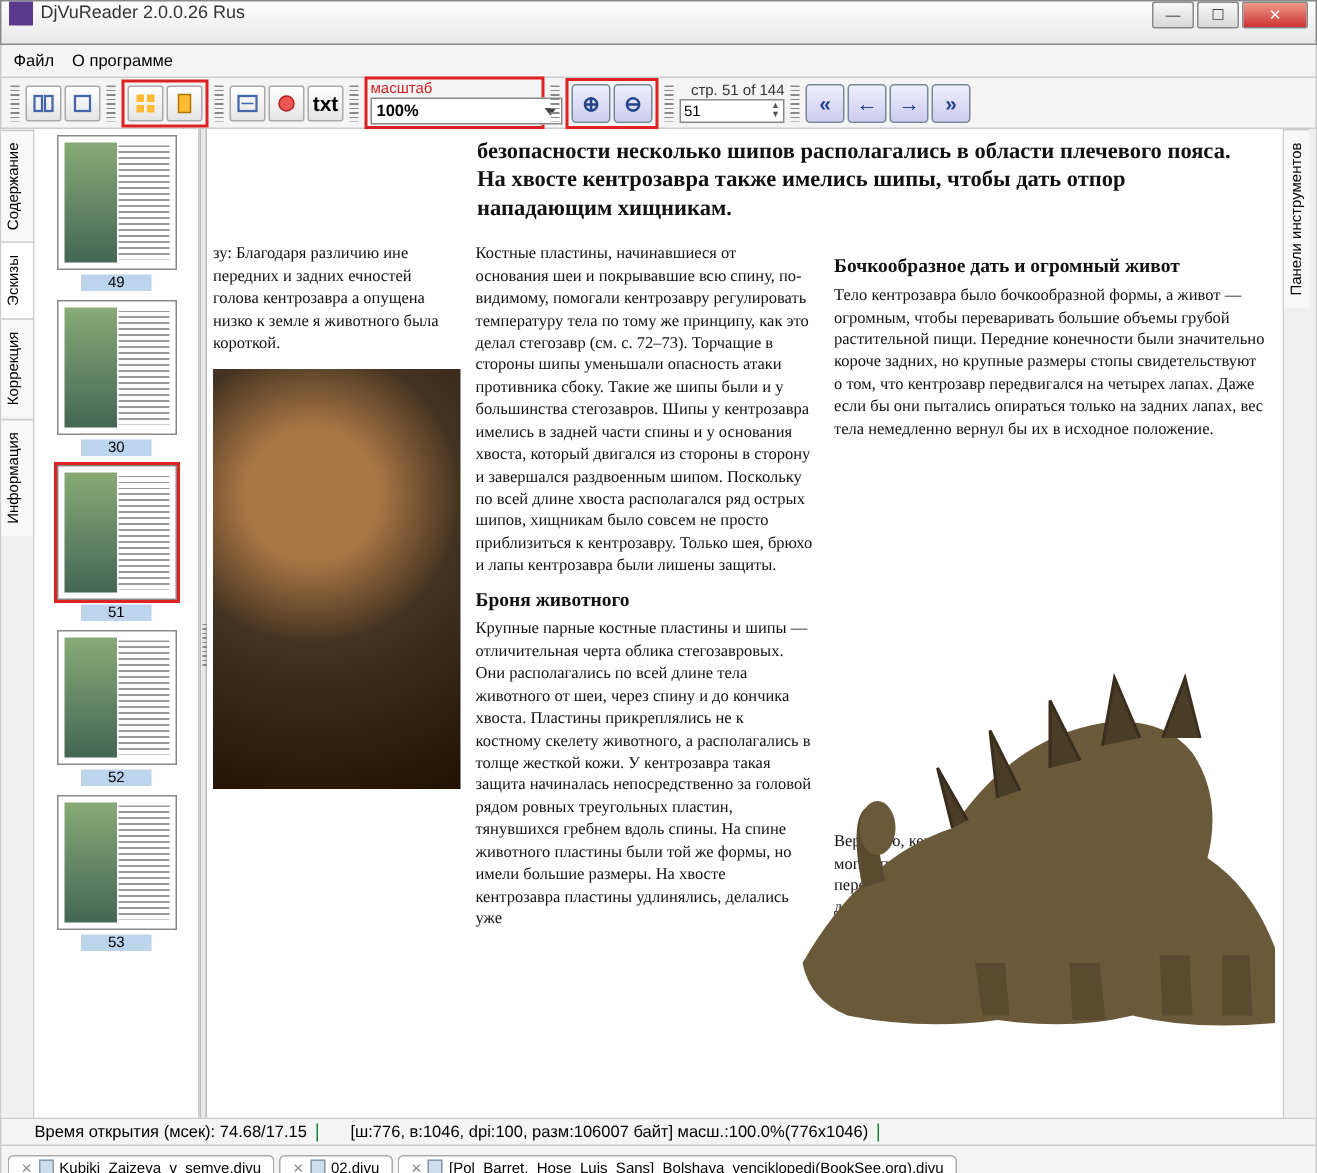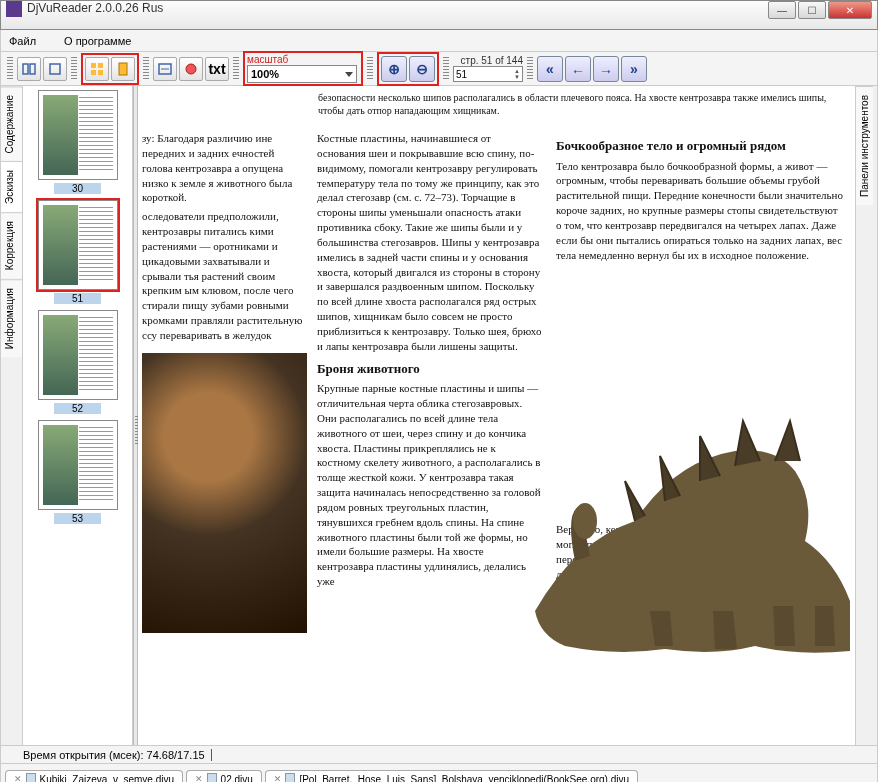--- a/index.html
+++ b/index.html
@@ -7,32 +7,32 @@
 
 
 .titlebar { height: 30px; background: linear-gradient(#fdfdfd, #e8e8e8); border: 1px solid #888; display: flex; align-items: flex-start; padding: 0 5px; }
 .titlebar .icon { width: 16px; height: 16px; background: #5b3a8e; margin-right: 5px; }
 .titlebar .title { flex: 1; color: #333; font-size: 12px; }
 .winbtns { display: flex; gap: 2px; }
 .winbtn { width: 28px; height: 18px; border: 1px solid #888; background: linear-gradient(#f8f8f8,#d8d8d8); display: flex; align-items: center; justify-content: center; font-size: 10px; color: #444; border-radius: 2px; }
 .winbtn.close { background: linear-gradient(#e98,#c33); color: #fff; width: 44px; }
 
 
-.menubar { height: 22px; border: 1px solid #ccc; border-top: none; display: flex; align-items: center; padding: 0 8px; gap: 28px; background: #f4f4f4; }
+.menubar { height: 22px; border: 1px solid #ccc; border-top: none; display: flex; align-items: center; padding: 0 8px; gap: 12px; background: #f4f4f4; }
 .menuitem { cursor: default; }
 
 
 .toolbar { height: 34px; border: 1px solid #ccc; border-top: none; background: #f4f4f4; display: flex; align-items: center; padding: 2px 4px; gap: 2px; }
 .tgrip { width: 6px; height: 24px; background: repeating-linear-gradient(#888 0 1px, transparent 1px 3px); margin: 0 2px; }
 .tbtn { width: 24px; height: 24px; border: 1px solid #aaa; background: linear-gradient(#fff,#e4e4e4); display: flex; align-items: center; justify-content: center; border-radius: 2px; }
 .tbtn svg { width: 14px; height: 14px; }
 .redbox { border: 2px solid #d22; padding: 2px; display: flex; align-items: center; gap: 2px; }
 .zoomgroup { border: 2px solid #d22; padding: 1px 2px; display: flex; flex-direction: column; width: 120px; }
 .zoomlabel { color: #c22; font-size: 10px; }
-.zoomselect { width: 110px; height: 18px; border: 1px solid #888; background: #fff; display: flex; align-items: center; padding: 0 3px; font-weight: bold; justify-content: space-between; }
+.zoomselect { width: 128px; height: 18px; border: 1px solid #888; background: #fff; display: flex; align-items: center; padding: 0 3px; font-weight: bold; justify-content: space-between; }
 .pagegroup { display: flex; flex-direction: column; font-size: 10px; text-align: right; }
 .pagelabel { color: #333; }
 .pageinput { width: 70px; height: 16px; border: 1px solid #888; background: #fff; display: flex; align-items: center; justify-content: space-between; padding: 0 2px; }
 .navbtn { width: 26px; height: 26px; border: 1px solid #789; background: linear-gradient(#eef,#cce); display: flex; align-items: center; justify-content: center; border-radius: 3px; color: #248; font-weight: bold; font-size: 14px; }
 
 
 .body { display: flex; height: 660px; border: 1px solid #ccc; border-top: none; }
 .lefttabs { width: 22px; background: #f0f0f0; border-right: 1px solid #ccc; display: flex; flex-direction: column; }
 .vtab { writing-mode: vertical-rl; transform: rotate(180deg); padding: 8px 3px; border-bottom: 1px solid #ccc; font-size: 10px; cursor: default; background: #f8f8f8; }
 .vtab.active { background: #fff; }
@@ -43,21 +43,21 @@
 .thumb .pg::before { content:""; position:absolute; left:4px; top:4px; width:35px; height:80px; background:linear-gradient(#8a7,#465); }
 .thumb .pg::after { content:""; position:absolute; right:4px; top:6px; width:34px; height:76px; background:repeating-linear-gradient(#999 0 1px, transparent 1px 4px); }
 .thumb.sel .pg { outline: 2px solid #d22; }
 .thumb .num { background: #bcd4ec; color: #000; font-size: 10px; display: inline-block; padding: 0 18px; }
 
 .splitter { width: 5px; background: #e8e8e8; border-left:1px solid #bbb; border-right:1px solid #bbb; position:relative; }
 .splitter::after { content:""; position:absolute; top:50%; left:1px; width:3px; height:30px; background:repeating-linear-gradient(#888 0 1px, transparent 1px 3px); }
 
 .content { flex: 1; background: #fff; overflow: auto; position: relative; }
 .page { padding: 6px 10px 6px 0; font-family: Georgia, 'Times New Roman', serif; color: #111; position:relative; }
-.lead { font-size: 10px; font-weight: normal; line-height: 1.25; margin: 0 12px 14px 180px; }
+.lead { font-size: 15px; font-weight: bold; line-height: 1.25; margin: 0 12px 14px 180px; }
 .cols { display: flex; gap: 14px; }
 .colL { width: 165px; font-size: 11px; line-height: 1.35; padding-left: 4px; }
 .colM { width: 225px; font-size: 11px; line-height: 1.35; }
 .colR { flex: 1; font-size: 11px; line-height: 1.35; position: relative; }
 .h2 { font-weight: bold; font-size: 13px; margin: 6px 0 4px; }
 .photo { width: 165px; height: 280px; margin-top: 10px; background: radial-gradient(circle at 40% 30%, #a74 0 20%, #432 45%, #210 100%); }
 .dino { position: absolute; right: -10px; top: 230px; width: 340px; height: 300px; }
 
 .righttabs { width: 22px; background: #f0f0f0; border-left: 1px solid #ccc; }
 .righttabs .vtab { writing-mode: vertical-rl; padding: 8px 3px; font-size: 10px; }
@@ -167,62 +167,63 @@
 </div>
 
 <div class="body">
   <div class="lefttabs">
     <div class="vtab">Содержание</div>
     <div class="vtab active">Эскизы</div>
     <div class="vtab">Коррекция</div>
     <div class="vtab">Информация</div>
   </div>
   <div class="thumbs">
+    <div class="thumb"><div class="pg"></div><span class="num">49</span></div>
     <div class="thumb"><div class="pg"></div><span class="num">30</span></div>
     <div class="thumb sel"><div class="pg"></div><span class="num">51</span></div>
     <div class="thumb"><div class="pg"></div><span class="num">52</span></div>
     <div class="thumb"><div class="pg"></div><span class="num">53</span></div>
   </div>
   <div class="splitter"></div>
   <div class="content">
     <div class="page">
       <div class="lead">безопасности несколько шипов располагались в области плечевого пояса. На хвосте кентрозавра также имелись шипы, чтобы дать отпор нападающим хищникам.</div>
       <div class="cols">
         <div class="colL">
           <p>зу: Благодаря различию ине передних и задних ечностей голова кентрозавра а опущена низко к земле я животного была короткой.</p>
-          <p style="margin-top:4px">оследователи предположили, кентрозавры питались кими растениями — оротниками и цикадовыми захватывали и срывали тья растений своим крепким ым клювом, после чего стирали пищу зубами ровными кромками правляли растительную ссу переваривать в желудок</p>
           <div class="photo"></div>
         </div>
         <div class="colM">
           <p>Костные пластины, начинавшиеся от основания шеи и покрывавшие всю спину, по-видимому, помогали кентрозавру регулировать температуру тела по тому же принципу, как это делал стегозавр (см. с. 72–73). Торчащие в стороны шипы уменьшали опасность атаки противника сбоку. Такие же шипы были и у большинства стегозавров. Шипы у кентрозавра имелись в задней части спины и у основания хвоста, который двигался из стороны в сторону и завершался раздвоенным шипом. Поскольку по всей длине хвоста располагался ряд острых шипов, хищникам было совсем не просто приблизиться к кентрозавру. Только шея, брюхо и лапы кентрозавра были лишены защиты.</p>
           <div class="h2">Броня животного</div>
           <p>Крупные парные костные пластины и шипы — отличительная черта облика стегозавровых. Они располагались по всей длине тела животного от шеи, через спину и до кончика хвоста. Пластины прикреплялись не к костному скелету животного, а располагались в толще жесткой кожи. У кентрозавра такая защита начиналась непосредственно за головой рядом ровных треугольных пластин, тянувшихся гребнем вдоль спины. На спине животного пластины были той же формы, но имели большие размеры. На хвосте кентрозавра пластины удлинялись, делались уже</p>
         </div>
         <div class="colR">
-          <div class="h2">Бочкообразное тело и огромный рядом</div>
+          <div class="h2">Бочкообразное дать и огромный живот</div>
           <p>Тело кентрозавра было бочкообразной формы, а живот — огромным, чтобы переваривать большие объемы грубой растительной пищи. Передние конечности были значительно короче задних, но крупные размеры стопы свидетельствуют о том, что кентрозавр передвигался на четырех лапах. Даже если бы они пытались опираться только на задних лапах, вес тела немедленно вернул бы их в исходное положение.</p>
           <svg class="dino" viewBox="0 0 340 300">
             <path d="M20 250 Q60 180 120 160 Q160 100 220 90 Q260 85 280 110 Q300 140 290 180 Q320 200 335 240 L335 290 Q280 295 240 285 Q200 295 150 288 Q100 295 50 285 Q25 275 20 250 Z" fill="#6b5a3a"></path>
             <path d="M120 160 L110 120 L130 155 M150 140 L145 95 L165 135 M185 120 L185 75 L205 115 M220 105 L228 60 L245 100 M260 100 L275 60 L285 100" fill="#4a3d28" stroke="#3a2f1e" stroke-width="2"></path>
             <path d="M60 200 Q50 150 65 145 L75 195" fill="#5a4a30"></path>
             <ellipse cx="70" cy="160" rx="12" ry="18" fill="#6b5a3a"></ellipse>
             <path d="M140 285 L135 250 L155 250 L158 285 M200 288 L198 250 L218 250 L222 288 M260 285 L258 245 L278 245 L280 285 M300 285 L300 245 L318 245 L320 285" fill="#5a4a30"></path>
           </svg>
           <p style="margin-top:260px;width:130px">Вероятно, кентрозавры могли порой опираться передними конечностями о деревья, чтобы достать молодые побеги,</p>
         </div>
       </div>
     </div>
   </div>
   <div class="righttabs">
     <div class="vtab">Панели инструментов</div>
   </div>
 </div>
 
 <div class="status">
   <div class="cell">Время открытия (мсек): 74.68/17.15</div>
+  <div class="cell">[ш:776, в:1046, dpi:100, разм:106007 байт] масш.:100.0%(776x1046)</div>
 </div>
 
 <div class="filetabs">
   <div class="ftab">
       <span class="x">✕</span>
       <span class="doc"></span>
       <span>Kubiki_Zaizeva_v_semye.djvu</span>
     </div>
   <div class="ftab">
       <span class="x">✕</span>

